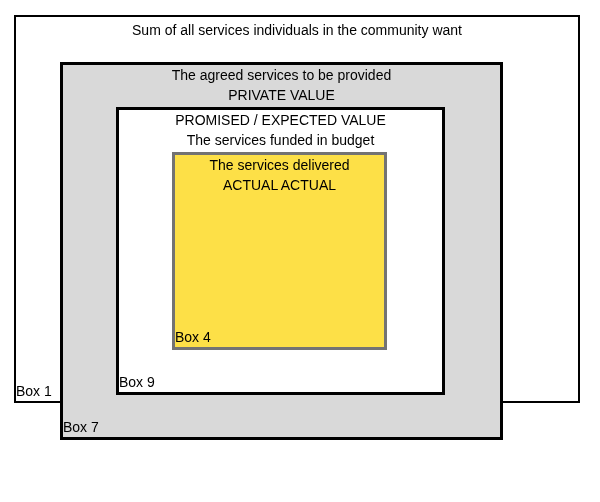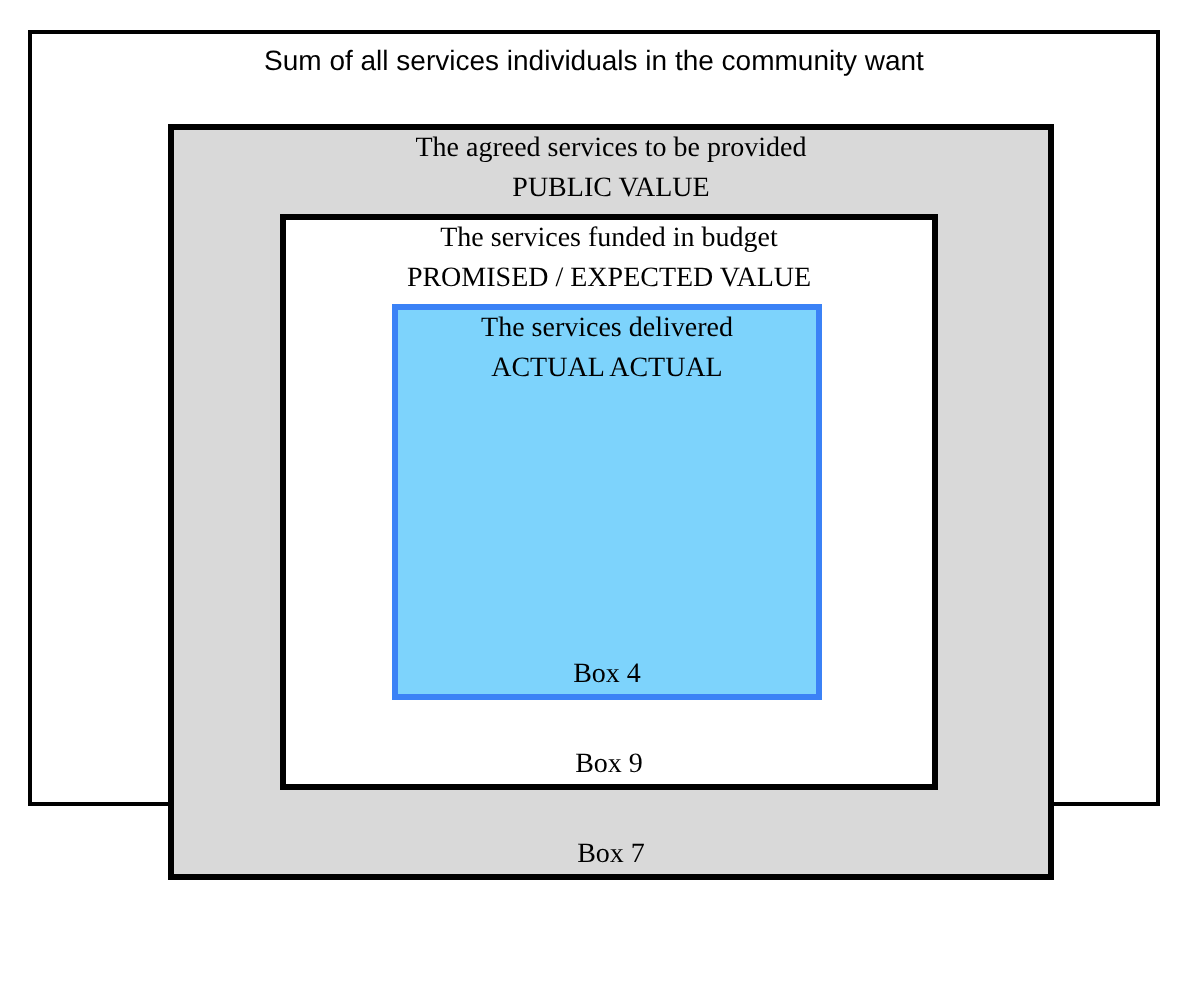--- a/index.html
+++ b/index.html
@@ -19,78 +19,76 @@
     position: absolute;
     box-sizing: border-box;
   }
   .box-1 {
     left: 14px; top: 15px;
     width: 566px; height: 388px;
     border: 2px solid #000000;
     background: #ffffff;
   }
   .box-2 {
-    left: 68px; top: 45px;
+    left: 44px; top: 45px;
     width: 443px; height: 378px;
     border: 3px solid #000000;
     background: #d9d9d9;
-    font-family: Liberation Serif, serif;
   }
   .box-3 {
     left: 53px; top: 42px;
     width: 329px; height: 288px;
     border: 3px solid #000000;
     background: #ffffff;
   }
   .box-4 {
     left: 53px; top: 42px;
     width: 215px; height: 198px;
-    border: 3px solid #3b82f6;
-    background: #7dd3fc;
+    border: 3px solid #737373;
+    background: #fde047;
   }
   .head {
     width: 100%;
     text-align: center;
     font-size: 14px;
     line-height: 20px;
   }
   .box-1 > .head { padding-top: 3px; }
   .foot {
     position: absolute;
     left: 0;
     bottom: 2px;
     width: 100%;
-    text-align: center;
     font-size: 14px;
     line-height: 15px;
     margin-top: 16px;
   }
 </style>
 </head>
 <body>
 
 <div class="canvas">
 
   <div class="box box-1">
     <div class="head">
       <div>Sum of all services individuals in the community want</div>
     </div>
     <div class="foot">Box 1</div>
 
     <div class="box box-2">
       <div class="head">
         <div>The agreed services to be provided</div>
-        <div>PUBLIC VALUE</div>
+        <div>PRIVATE VALUE</div>
       </div>
       <div class="foot">Box 7</div>
 
       <div class="box box-3">
         <div class="head">
+          <div>PROMISED / EXPECTED VALUE</div>
           <div>The services funded in budget</div>
-          <div>PROMISED / EXPECTED VALUE</div>
         </div>
         <div class="foot">Box 9</div>
 
         <div class="box box-4">
           <div class="head">
             <div>The services delivered</div>
             <div>ACTUAL ACTUAL</div>
           </div>
           <div class="foot">Box 4</div>
         </div>

